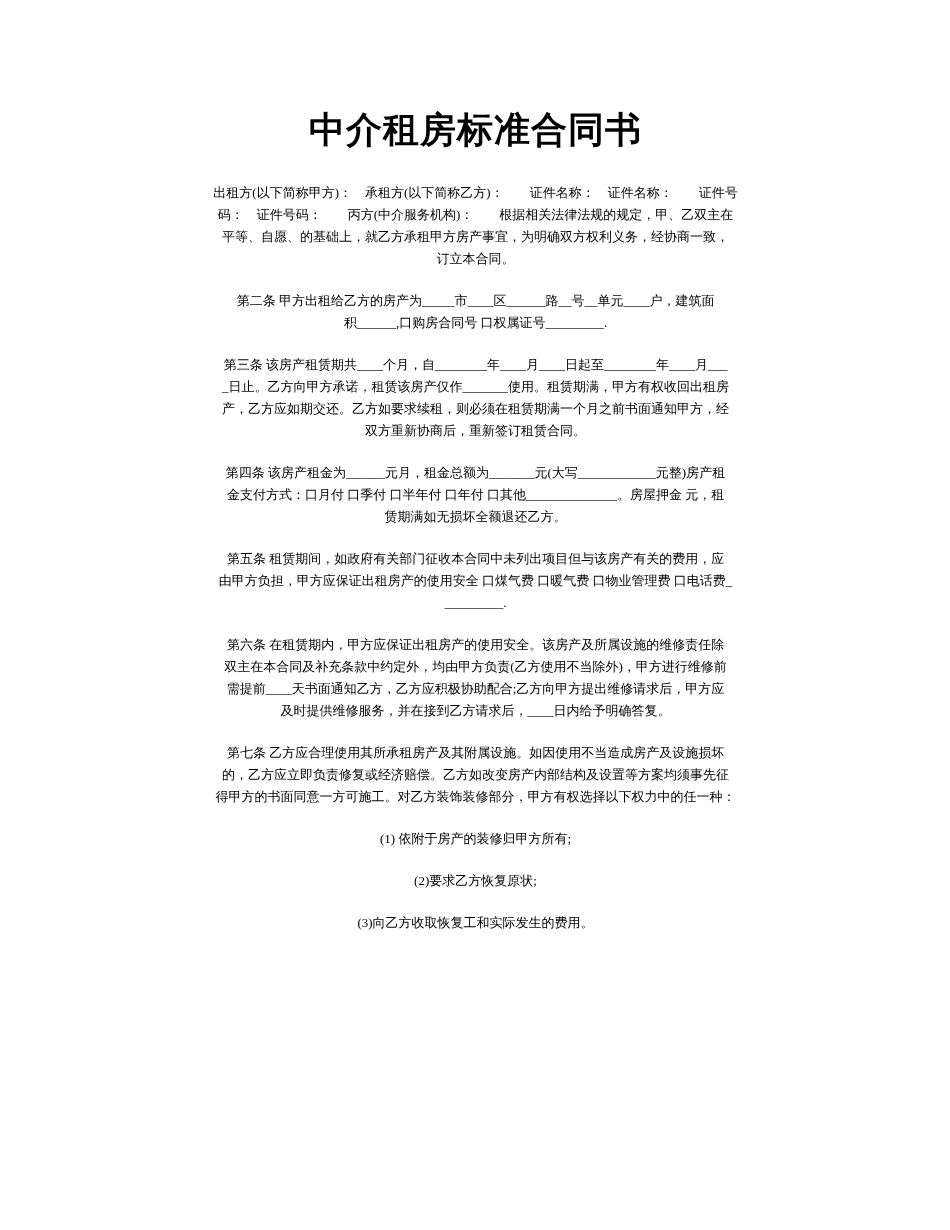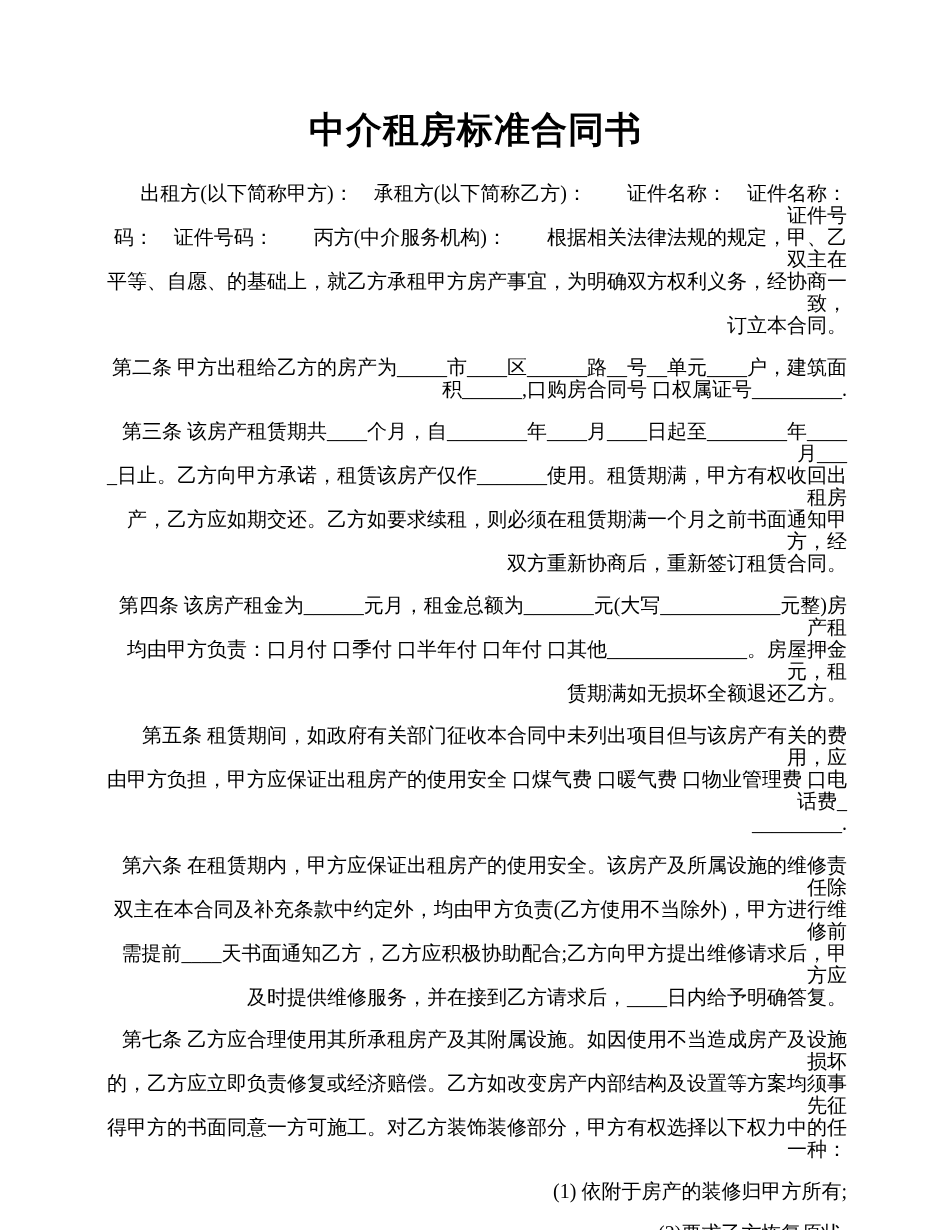--- a/index.html
+++ b/index.html
@@ -23,50 +23,51 @@
     margin: 0 0 28px 0;
     text-align: center;
     font-size: 36px;
     line-height: 48px;
     font-weight: bold;
     letter-spacing: 1px;
   }
   .para {
     margin: 0 0 20px 0;
     width: 743px;
-    font-size: 20px;
+    font-size: 13px;
     line-height: 22px;
     white-space: pre-wrap;
     word-break: break-all;
-    text-align: right;
+    text-align: center;
   }
 </style>
 </head>
 <body>
 
 <div class="doc">
   <h1 class="title">中介租房标准合同书</h1>
   <p class="para">出租方(以下简称甲方)：　承租方(以下简称乙方)：　　证件名称：　证件名称：　　证件号
 码：　证件号码：　　丙方(中介服务机构)：　　根据相关法律法规的规定，甲、乙双主在
 平等、自愿、的基础上，就乙方承租甲方房产事宜，为明确双方权利义务，经协商一致，
 订立本合同。</p>
   <p class="para">第二条 甲方出租给乙方的房产为_____市____区______路__号__单元____户，建筑面
 积______,口购房合同号 口权属证号_________.</p>
   <p class="para">第三条 该房产租赁期共____个月，自________年____月____日起至________年____月___
 _日止。乙方向甲方承诺，租赁该房产仅作_______使用。租赁期满，甲方有权收回出租房
 产，乙方应如期交还。乙方如要求续租，则必须在租赁期满一个月之前书面通知甲方，经
 双方重新协商后，重新签订租赁合同。</p>
   <p class="para">第四条 该房产租金为______元月，租金总额为_______元(大写____________元整)房产租
-均由甲方负责：口月付 口季付 口半年付 口年付 口其他______________。房屋押金 元，租
+金支付方式：口月付 口季付 口半年付 口年付 口其他______________。房屋押金 元，租
 赁期满如无损坏全额退还乙方。</p>
   <p class="para">第五条 租赁期间，如政府有关部门征收本合同中未列出项目但与该房产有关的费用，应
 由甲方负担，甲方应保证出租房产的使用安全 口煤气费 口暖气费 口物业管理费 口电话费_
 _________.</p>
   <p class="para">第六条 在租赁期内，甲方应保证出租房产的使用安全。该房产及所属设施的维修责任除
 双主在本合同及补充条款中约定外，均由甲方负责(乙方使用不当除外)，甲方进行维修前
 需提前____天书面通知乙方，乙方应积极协助配合;乙方向甲方提出维修请求后，甲方应
 及时提供维修服务，并在接到乙方请求后，____日内给予明确答复。</p>
   <p class="para">第七条 乙方应合理使用其所承租房产及其附属设施。如因使用不当造成房产及设施损坏
 的，乙方应立即负责修复或经济赔偿。乙方如改变房产内部结构及设置等方案均须事先征
 得甲方的书面同意一方可施工。对乙方装饰装修部分，甲方有权选择以下权力中的任一种：</p>
   <p class="para">(1) 依附于房产的装修归甲方所有;</p>
   <p class="para">(2)要求乙方恢复原状;</p>
+  <p class="para">(3)向乙方收取恢复工和实际发生的费用。</p>
 </div>
 
 </body></html>

